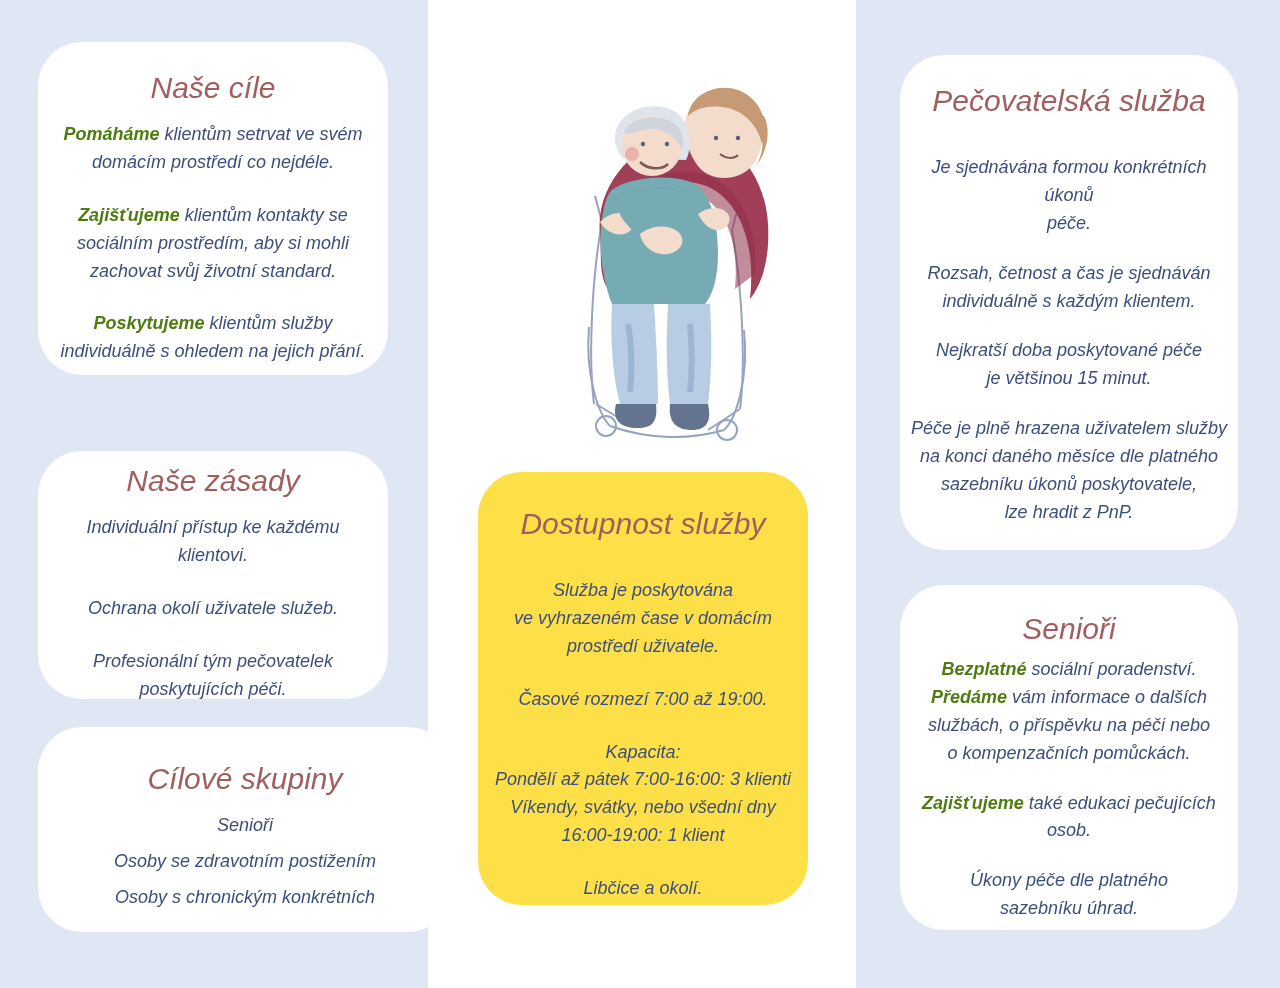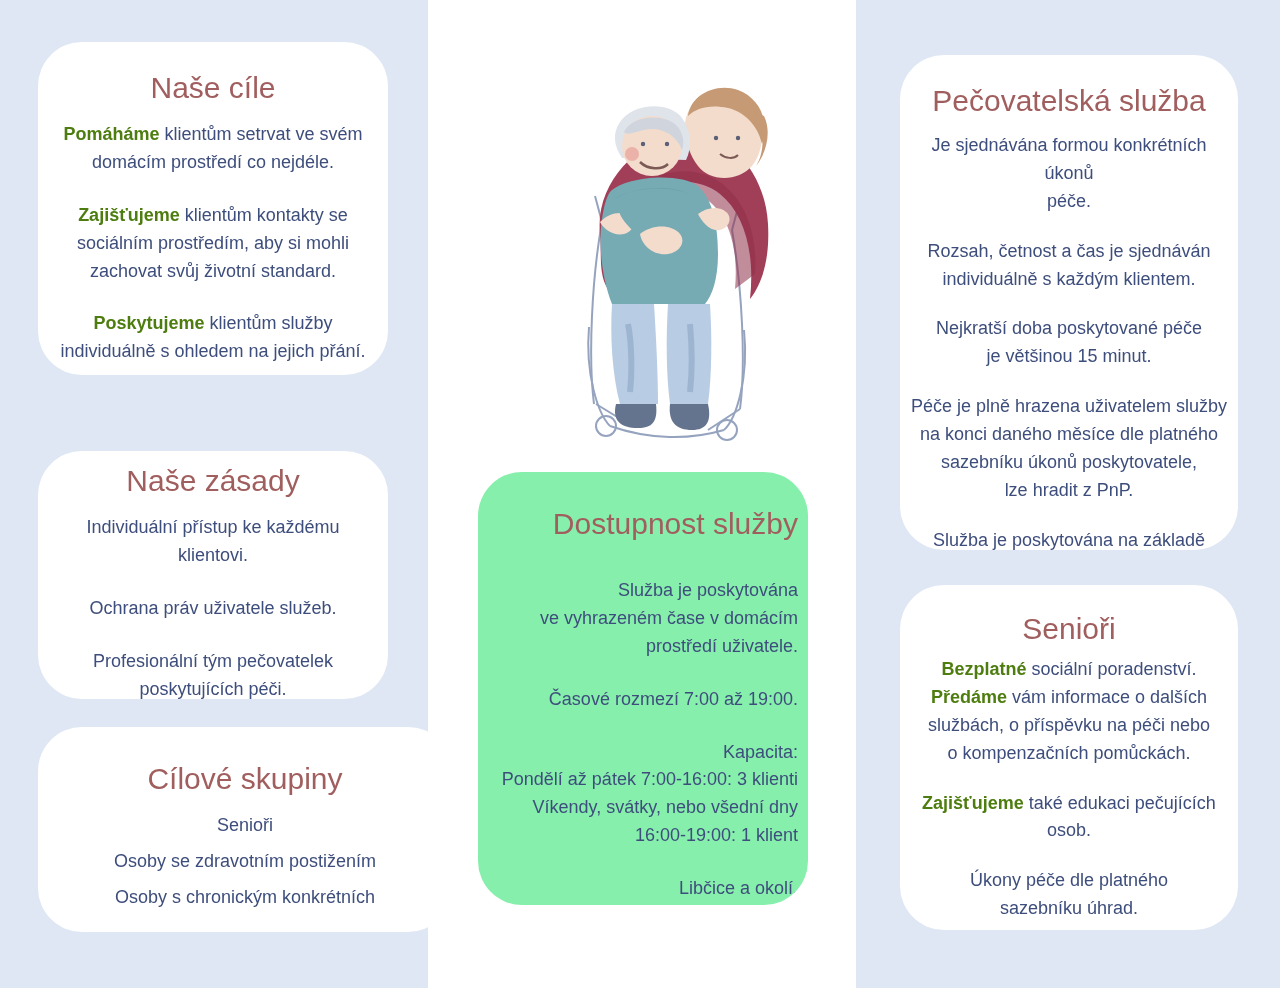--- a/index.html
+++ b/index.html
@@ -7,24 +7,24 @@
     width:1280px;height:988px;position:relative;overflow:hidden;
     font-family:"Liberation Sans","DejaVu Sans",sans-serif;
     background:#ffffff;
   }
   .panel{position:absolute;top:0;bottom:0;}
   .panel.left{left:0;width:428px;background:#dee7f3;}
   .panel.middle{left:428px;width:428px;background:#ffffff;}
   .panel.right{left:856px;width:424px;background:#dee7f3;}
   .card{
     position:absolute;border-radius:44px;overflow:hidden;
-    text-align:center;color:#3e4e7c;font-size:18px;line-height:1.55;
+    text-align:center;color:#3e4e7c;font-size:18px;line-height:1.55;font-style:italic;
   }
   .card.white{background:#ffffff;}
-  .card.blue{background:#86efac;text-align:right;}
+  .card.blue{background:#fde047;}
   .card h2{
     margin:0;font-size:30px;font-weight:400;color:#a15e5e;line-height:1.3;
   }
   .para{margin:0;white-space:pre-line;}
   .para b{color:#4d7c0f;}
   .gap{margin-top:25px;}
   .gap-sm{margin-top:8px;}
   .titlegap{margin-top:14px;}
   .titlegap-lg{margin-top:34px;}
   .illustration{position:absolute;left:112px;top:72px;}
@@ -42,21 +42,21 @@
 sociálním prostředím,  aby si mohli
 zachovat svůj životní standard.</span></p>
     <p class="para gap"><b>Poskytujeme</b><span> klientům služby
 individuálně s ohledem na jejich přání.</span></p>
   </section>
 
   <section class="card white" style="left:38px;top:451px;width:350px;height:248px;padding:10px 12px;box-sizing:border-box;">
     <h2>Naše zásady</h2>
     <p class="para titlegap"><span>Individuální přístup ke každému
 klientovi.</span></p>
-    <p class="para gap"><span>Ochrana práv uživatele služeb.</span></p>
+    <p class="para gap"><span>Ochrana okolí uživatele služeb.</span></p>
     <p class="para gap"><span>Profesionální tým pečovatelek
 poskytujících péči.</span></p>
   </section>
 
   <section class="card white" style="left:38px;top:727px;width:414px;height:205px;padding:32px 12px;box-sizing:border-box;">
     <h2>Cílové skupiny</h2>
     <p class="para titlegap">Senioři</p>
     <p class="para gap-sm">Osoby se zdravotním postižením</p>
     <p class="para gap-sm">Osoby s chronickým konkrétních</p>
   </section>
@@ -129,21 +129,21 @@
 16:00-19:00: 1 klient</p>
     <p class="para gap">Libčice a okolí.</p>
   </section>
 
 </div>
 
 <div class="panel right">
 
   <section class="card white" style="left:44px;top:55px;width:338px;height:495px;padding:26px 10px;box-sizing:border-box;">
     <h2>Pečovatelská služba</h2>
-    <p class="para" style="margin-top:12px;">Je sjednávána formou konkrétních úkonů
+    <p class="para" style="margin-top:34px;">Je sjednávána formou konkrétních úkonů
 péče.</p>
     <p class="para" style="margin-top:22px;">Rozsah, četnost a čas je sjednáván
 individuálně s každým klientem.</p>
     <p class="para" style="margin-top:22px;">Nejkratší doba poskytované péče
 je většinou 15 minut.</p>
     <p class="para" style="margin-top:22px;">Péče je plně hrazena uživatelem služby
 na konci daného měsíce dle platného
 sazebníku úkonů poskytovatele,
 lze hradit z PnP.</p>
     <p class="para" style="margin-top:22px;">Služba je poskytována na základě dotace

